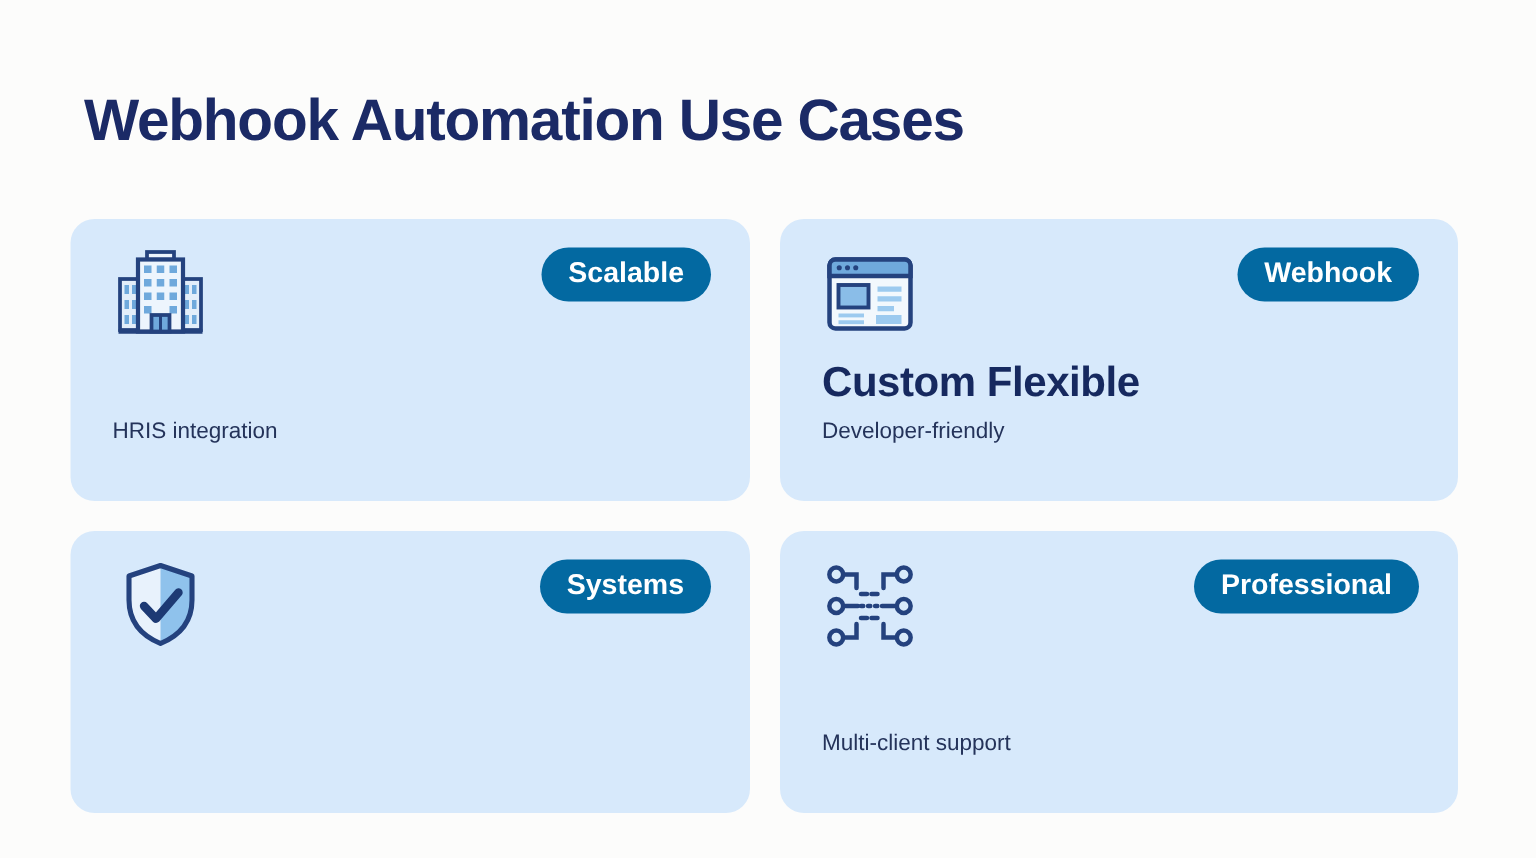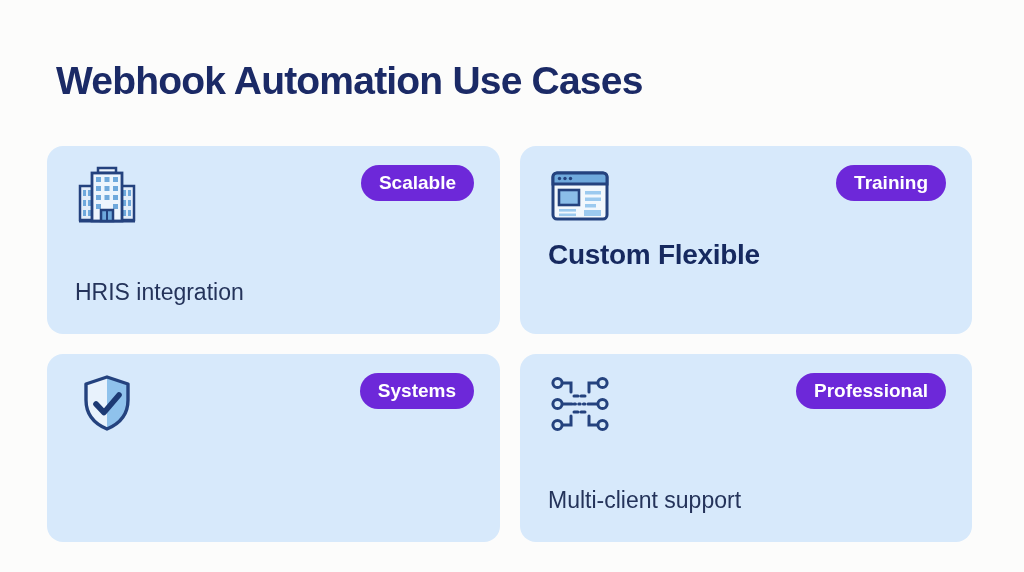--- a/index.html
+++ b/index.html
@@ -57,30 +57,30 @@
     font-size: 28px;
     font-weight: 700;
     color: #16295f;
     letter-spacing: -0.3px;
     white-space: nowrap;
   }
   .card-subtitle {
     position: absolute;
     top: 133px;
     left: 28px;
-    font-size: 23px;
+    font-size: 15px;
     font-weight: 400;
     color: #24335a;
     white-space: nowrap;
   }
   .badge {
     position: absolute;
     top: 19px;
     right: 26px;
-    background: #6d28d9;
+    background: #0369a1;
     color: #ffffff;
     font-size: 19px;
     font-weight: 700;
     line-height: 1;
     padding: 8px 18px 9px 18px;
     border-radius: 18px;
     white-space: nowrap;
   }
 </style>
 </head>
@@ -145,21 +145,22 @@
         <circle cx="22.5" cy="14.5" r="1.7" fill="#24427e"></circle>
         <rect x="11" y="26" width="20" height="15" fill="#8abde8" stroke="#24427e" stroke-width="2.6"></rect>
         <rect x="37" y="27" width="16" height="3.5" fill="#9ccaef"></rect>
         <rect x="37" y="33.5" width="16" height="3.5" fill="#9ccaef"></rect>
         <rect x="37" y="40" width="11" height="3.5" fill="#9ccaef"></rect>
         <rect x="11" y="45" width="17" height="2.6" fill="#9ccaef"></rect>
         <rect x="11" y="49.5" width="17" height="2.6" fill="#9ccaef"></rect>
         <rect x="36" y="46" width="17" height="6" fill="#9ccaef"></rect>
       </svg>
       <div class="card-title">Custom Flexible</div>
-      <div class="badge">Training</div>
+      <div class="card-subtitle">Developer-friendly</div>
+      <div class="badge">Webhook</div>
     </div>
 
     <div class="card">
       <svg class="card-icon" viewBox="0 0 64 64">
         <path d="M32 5 L53 12 V28 C53 43 44 52 32 57 C20 52 11 43 11 28 V12 Z" fill="#e8f2fc"></path>
         <path d="M32 5 L53 12 V28 C53 43 44 52 32 57 Z" fill="#8fc2ec"></path>
         <path d="M32 5 L53 12 V28 C53 43 44 52 32 57 C20 52 11 43 11 28 V12 Z" fill="none" stroke="#24427e" stroke-width="3.4" stroke-linejoin="round"></path>
         <path d="M21 32 L29 40.5 L44 23" fill="none" stroke="#1d3a74" stroke-width="5.6" stroke-linecap="round" stroke-linejoin="round"></path>
       </svg>
       <div class="badge">Systems</div>

